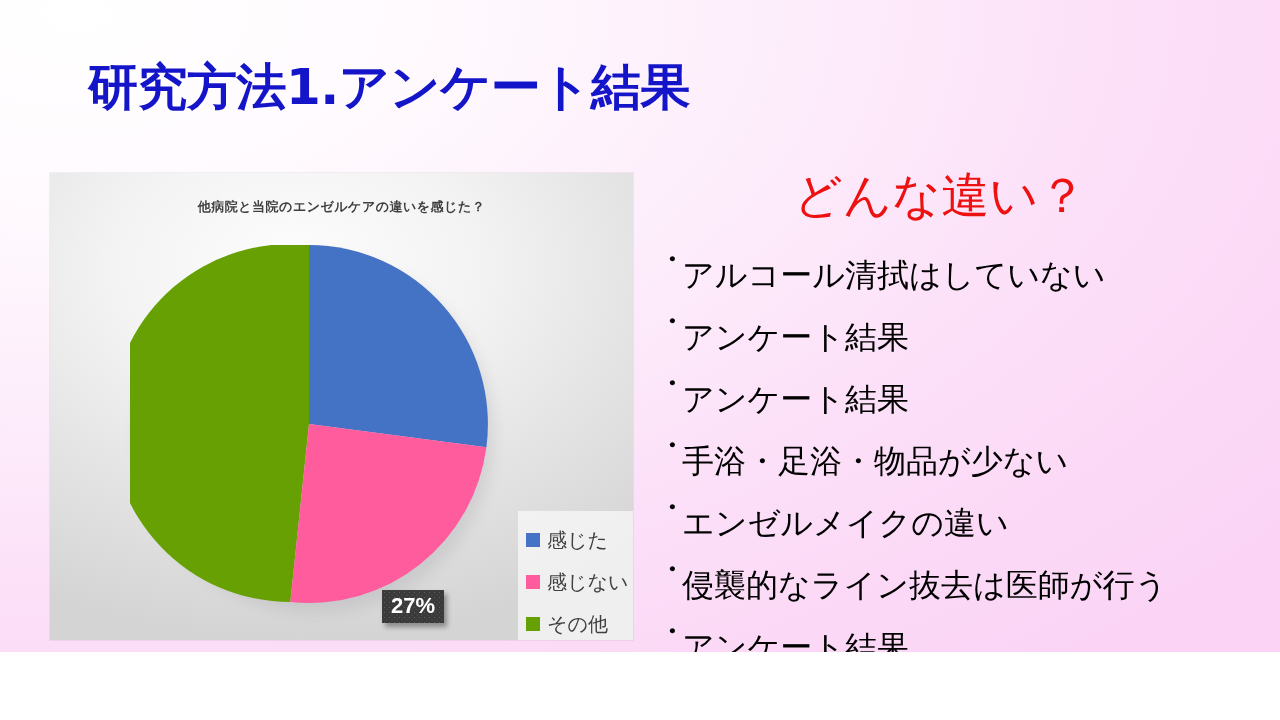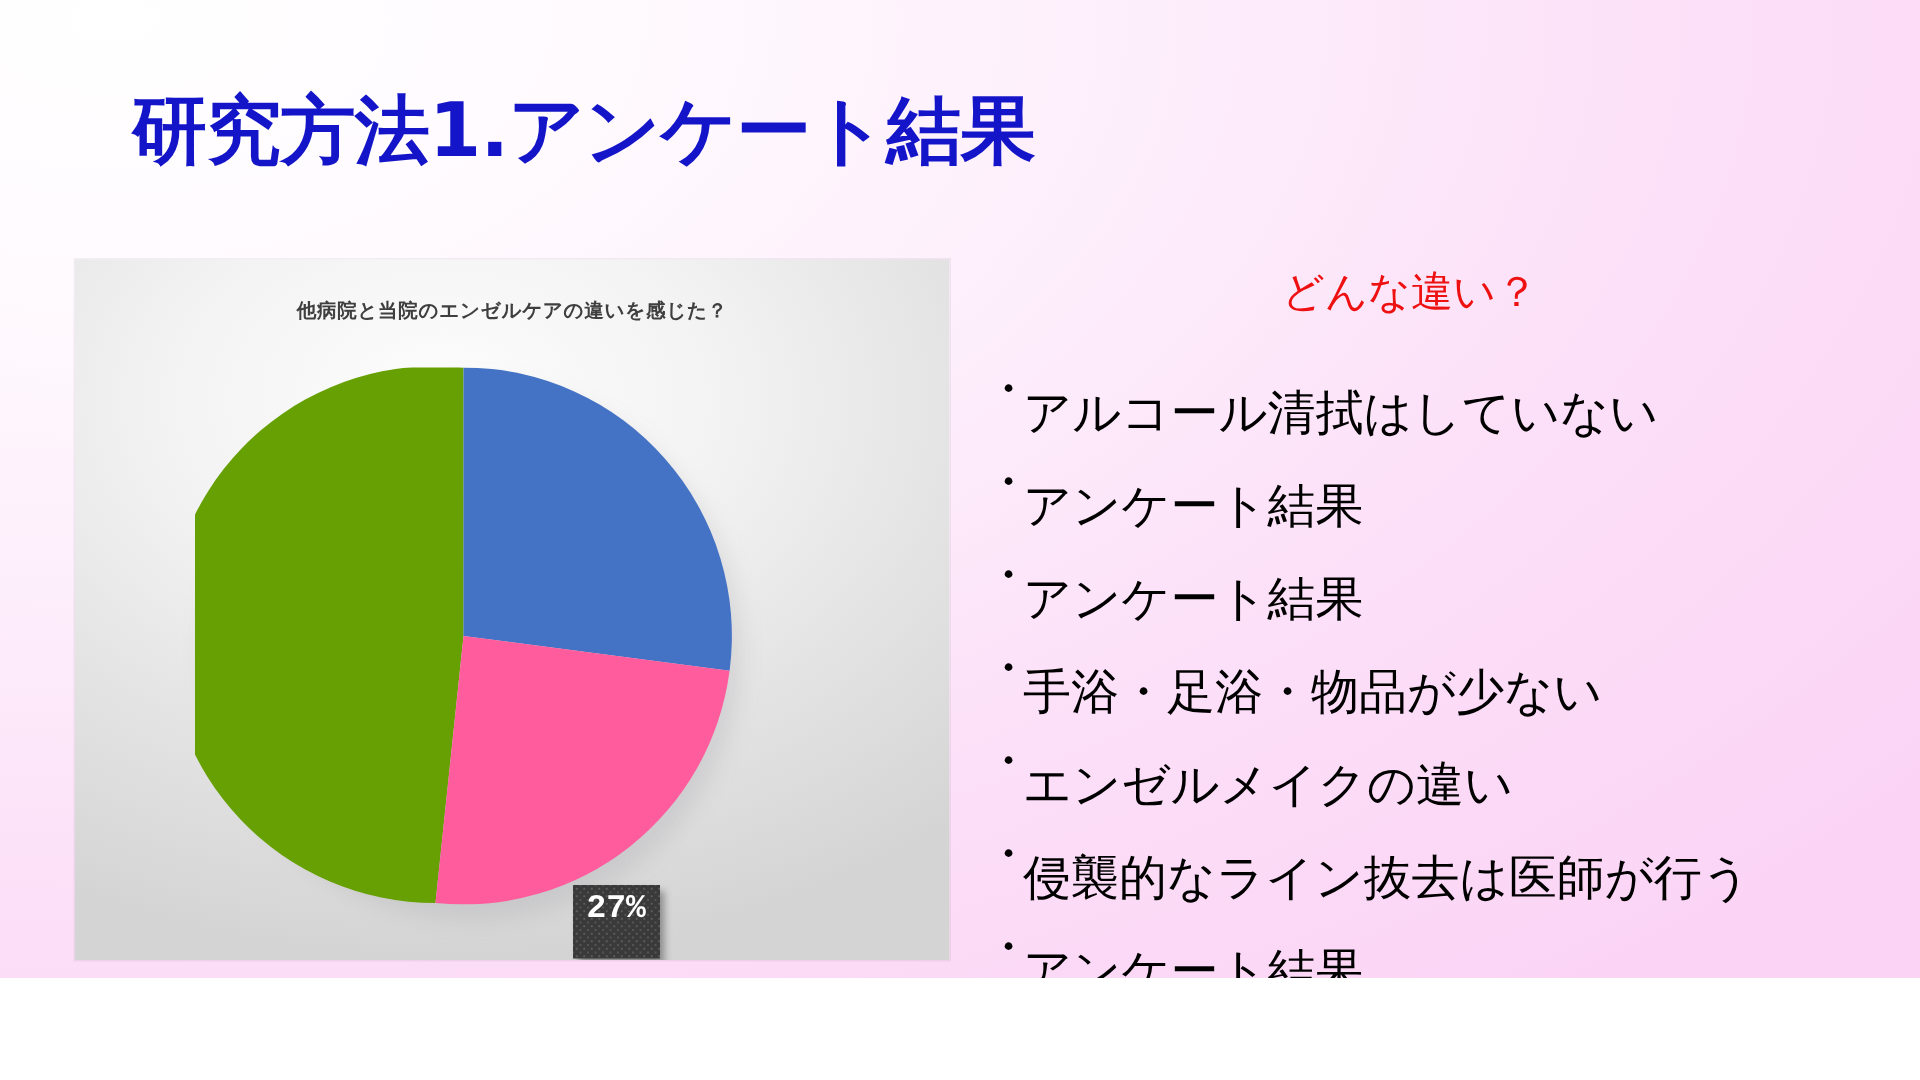--- a/index.html
+++ b/index.html
@@ -91,23 +91,23 @@
     position: absolute;
     background-color: #3a3a3a;
     background-image:
       radial-gradient(rgba(255,255,255,0.18) 0.8px, transparent 0.9px),
       radial-gradient(rgba(255,255,255,0.14) 0.8px, transparent 0.9px);
     background-size: 5px 5px, 5px 5px;
     background-position: 0 0, 2.5px 2.5px;
     color: #ffffff;
     font-size: 22px;
     font-weight: bold;
-    padding: 5px 9px 22px 9px;
+    padding: 5px 9px 6px 9px;
     box-shadow: 3px 4px 5px rgba(0,0,0,0.35);
-    font-family: Liberation Mono, monospace;
+    font-family: Liberation Sans, sans-serif;
     line-height: 1;
   }
   #pie-label-blue  { left: 252px; top: 345px; }
 
   #chart-legend {
     position: absolute;
     left: 468px;
     top: 338px;
     width: 105px;
     padding: 8px 6px 10px 8px;
@@ -131,21 +131,21 @@
     font-family: "DejaVu Sans", "Liberation Sans", sans-serif;
   }
 
   
   #right-heading {
     position: absolute;
     left: 660px;
     top: 172px;
     width: 560px;
     text-align: center;
-    font-size: 28px;
+    font-size: 48px;
     line-height: 46px;
     color: #ee1111;
     font-family: "DejaVu Sans", "Liberation Sans", sans-serif;
     white-space: nowrap;
   }
 
   #bullet-list {
     position: absolute;
     left: 656px;
     top: 236px;
@@ -188,20 +188,35 @@
 
         <path d="M179,179 L179,0 A179,179 0 0 1 356.4,202.2 Z" fill="#4472C4"></path>
 
         <path d="M179,179 L356.4,202.2 A179,179 0 0 1 160.3,357.0 Z" fill="#FF5C9E"></path>
       </svg>
 
       <div class="pie-label" id="pie-label-blue">27%</div>
 
     </div>
 
+    <div id="chart-legend">
+      <div class="legend-row">
+        <span class="legend-swatch" style="background:#4472C4"></span>
+        <span class="legend-label">感じた</span>
+      </div>
+      <div class="legend-row">
+        <span class="legend-swatch" style="background:#FF5C9E"></span>
+        <span class="legend-label">感じない</span>
+      </div>
+      <div class="legend-row">
+        <span class="legend-swatch" style="background:#67A003"></span>
+        <span class="legend-label">その他</span>
+      </div>
+
+    </div>
 
   </div>
 
   <div id="right-heading">どんな違い？</div>
 
   <div id="bullet-list">
     <div class="bullet-item">
       <span class="bullet-mark">・</span>
       <span class="bullet-text">アルコール清拭はしていない</span>
     </div>

